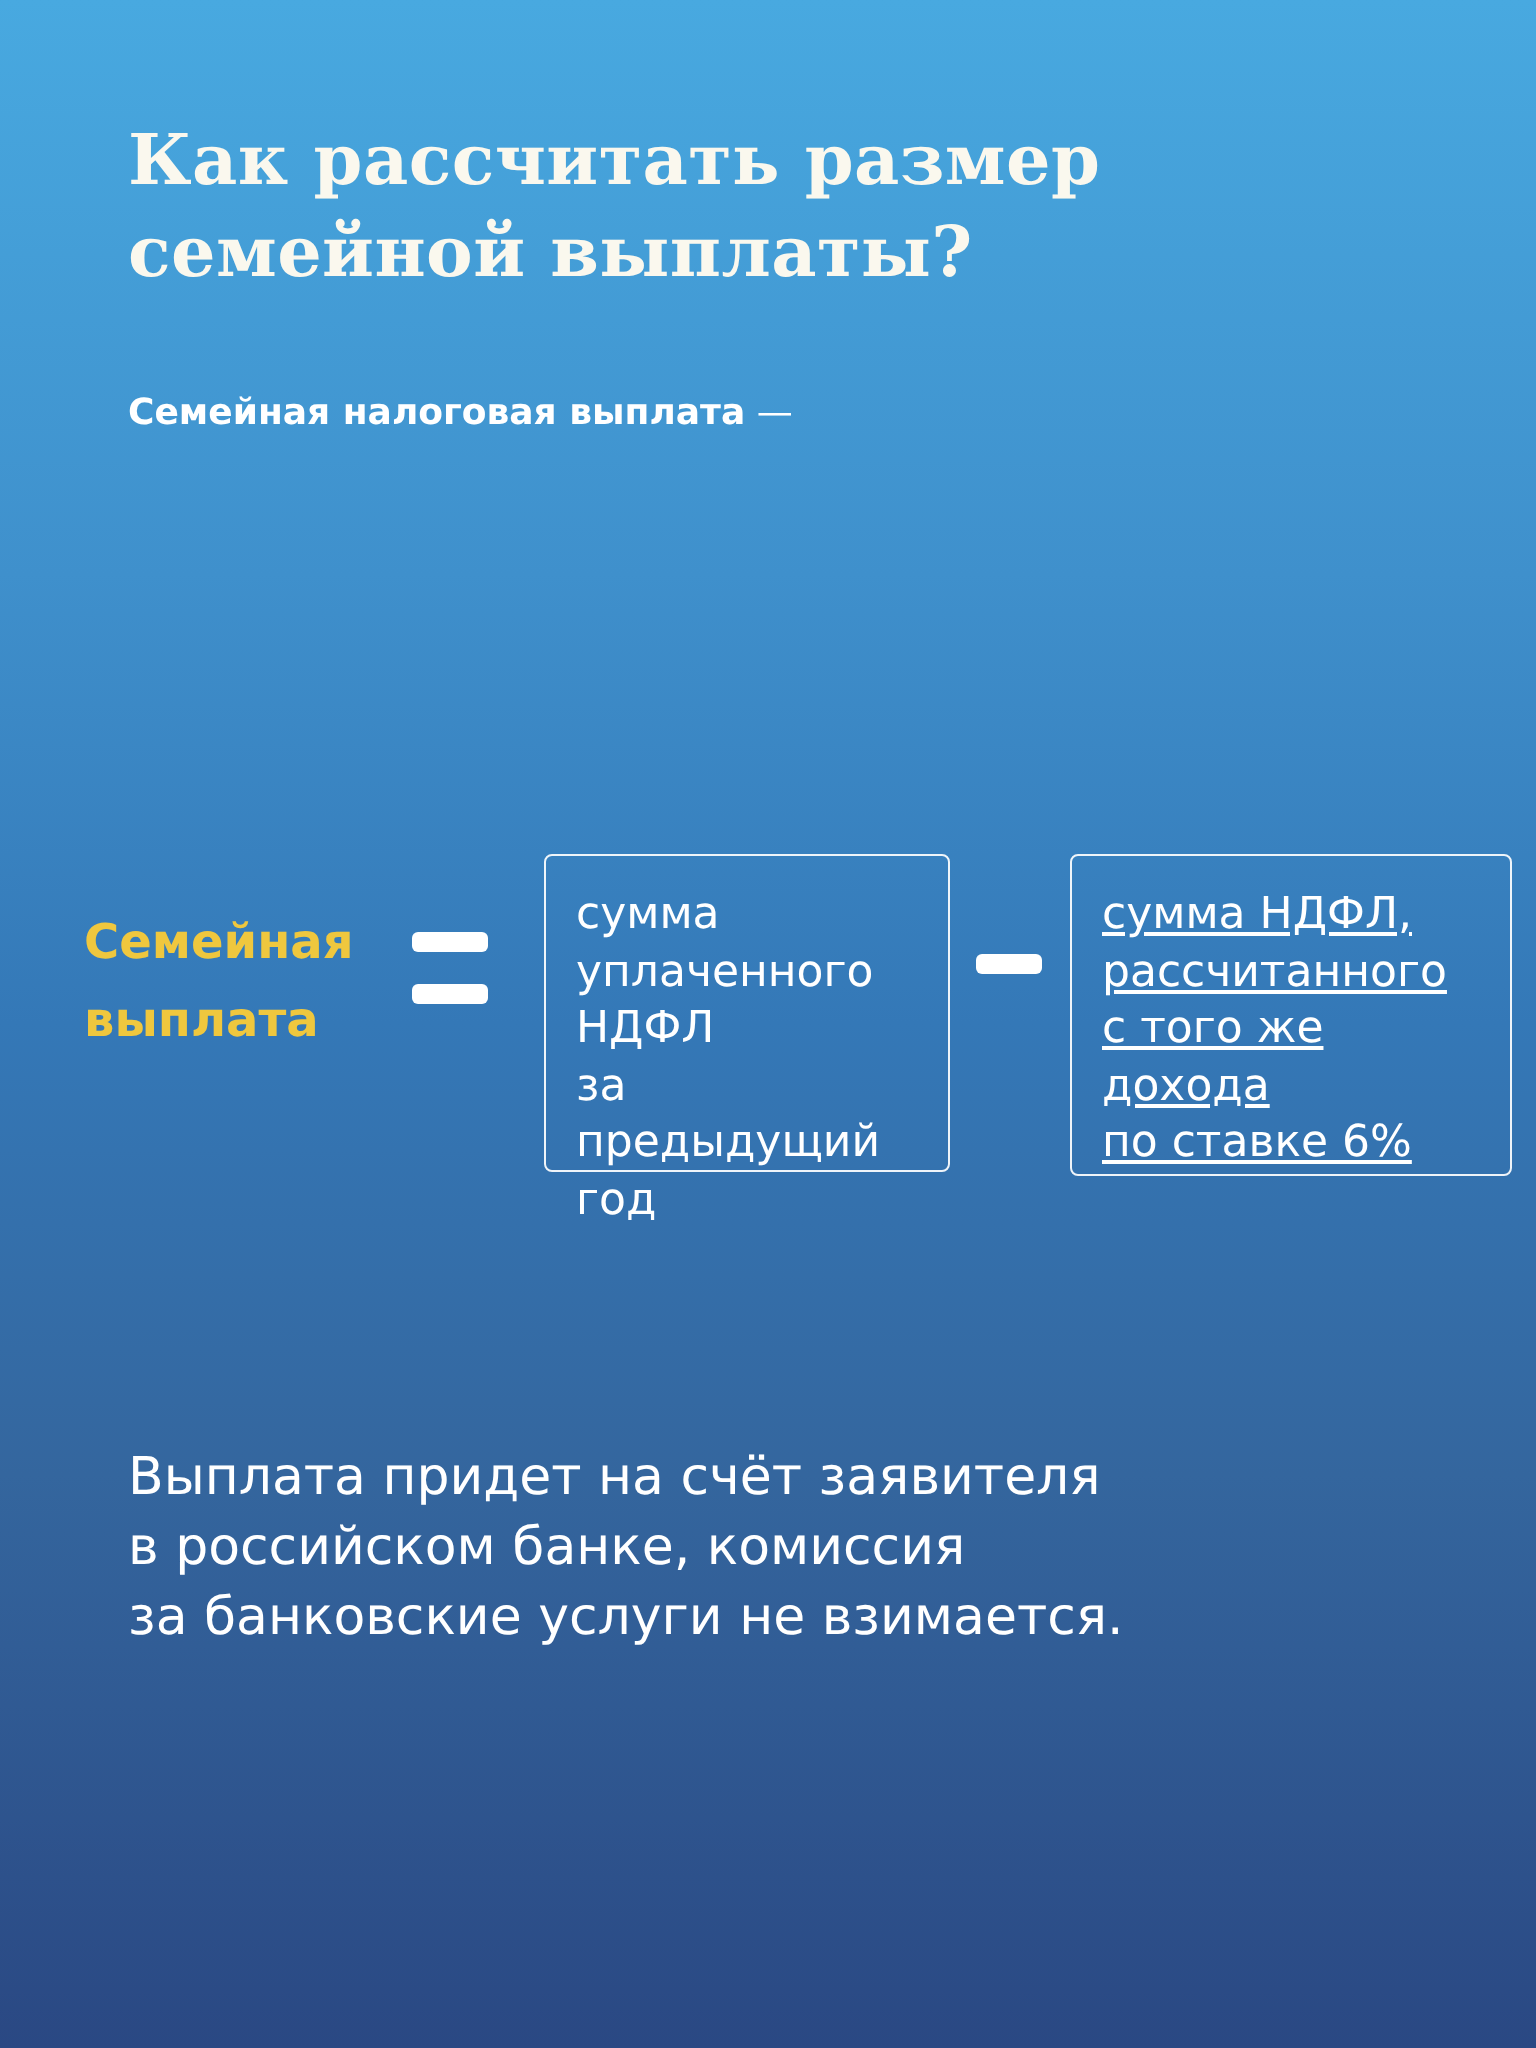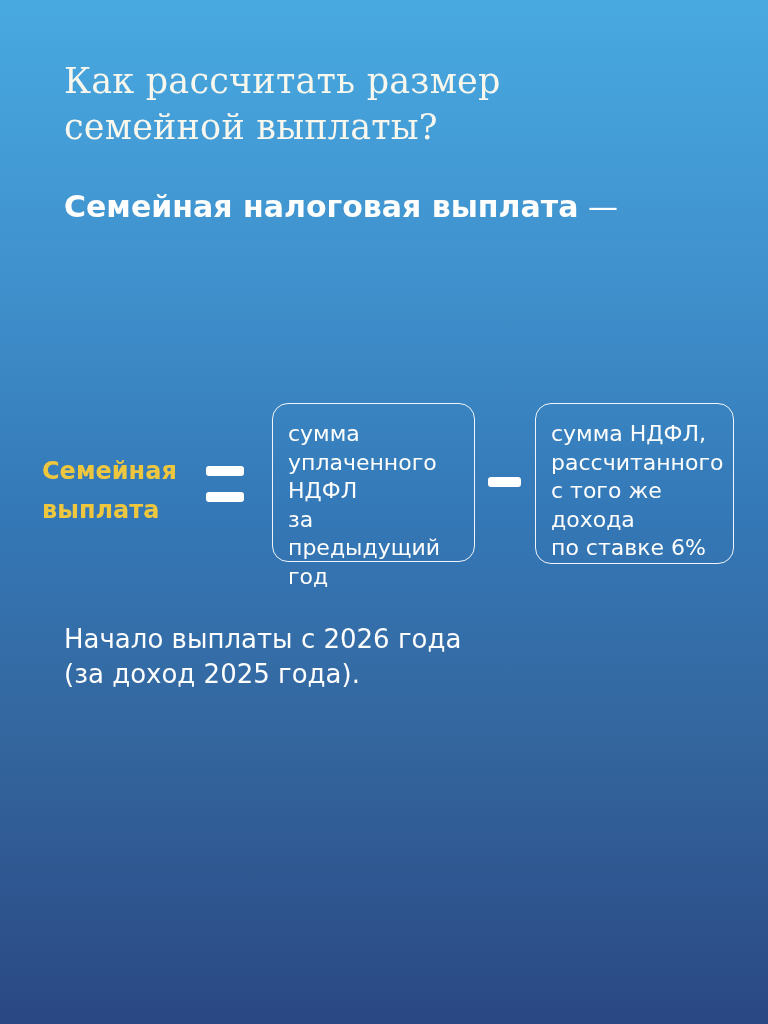--- a/index.html
+++ b/index.html
@@ -18,33 +18,33 @@
     color: #ffffff;
   }
   .prelines { white-space: pre-line; }
 
   .title {
     position: absolute;
     left: 64px;
     top: 58px;
     margin: 0;
     font-family: "DejaVu Serif", "Liberation Serif", serif;
-    font-weight: 400;
+    font-weight: 700;
     font-size: 35px;
     line-height: 46px;
     color: #faf8ee;
     letter-spacing: 0.2px;
   }
 
   .intro {
     position: absolute;
     left: 64px;
     top: 190px;
     width: 620px;
-    font-size: 30px;
+    font-size: 18px;
     line-height: 33.5px;
     font-weight: 400;
   }
   .intro .lead { font-weight: 700; }
 
   .formula-label {
     position: absolute;
     left: 42px;
     top: 452px;
     font-size: 24px;
@@ -74,33 +74,33 @@
     left: 488px;
     top: 477px;
     width: 33px;
     height: 10px;
     border-radius: 3px;
     background: #ffffff;
   }
 
   .fbox {
     position: absolute;
-    top: 403px;
+    top: 427px;
     border: 1.6px solid rgba(255,255,255,0.92);
-    border-radius: 16px;
+    border-radius: 4px;
     box-sizing: border-box;
   }
   .fbox .fbox-text {
     padding: 16px 8px 0 15px;
     font-size: 22px;
     line-height: 28.6px;
     font-weight: 400;
   }
   .fbox.box1 { left: 272px; width: 203px; height: 159px; }
-  .fbox.box2 { left: 535px; width: 199px; height: 161px; }
+  .fbox.box2 { left: 535px; width: 221px; height: 161px; text-decoration: underline; }
 
   .note {
     position: absolute;
     left: 64px;
     width: 630px;
     font-size: 26px;
     line-height: 35px;
     font-weight: 400;
   }
   .note.note1 { top: 622px; }
@@ -137,17 +137,18 @@
   <div class="minus"></div>
 
   <div class="fbox box2">
     <div class="fbox-text prelines">сумма НДФЛ,
 рассчитанного
 с того же
 дохода
 по ставке 6%</div>
   </div>
 
-  <div class="note note1 prelines">Начало выплаты с 2026 года
-(за доход 2025 года).</div>
 
+  <div class="note note2 prelines">Выплата придет на счёт заявителя
+в российском банке, комиссия
+за банковские услуги не взимается.</div>
 
 </div>
 
 </body></html>

